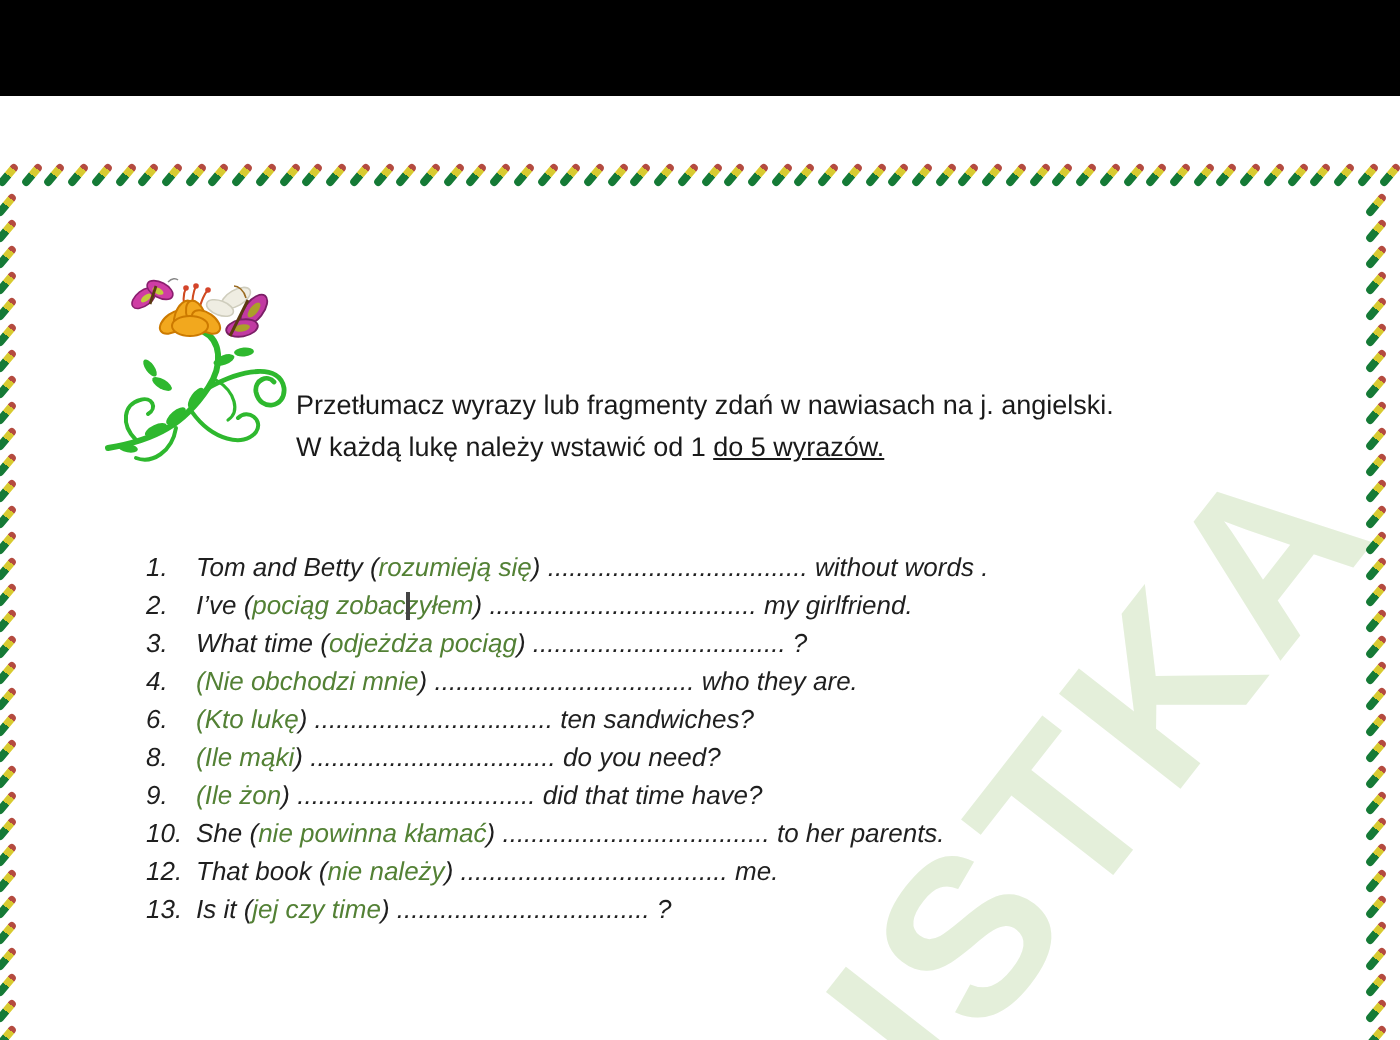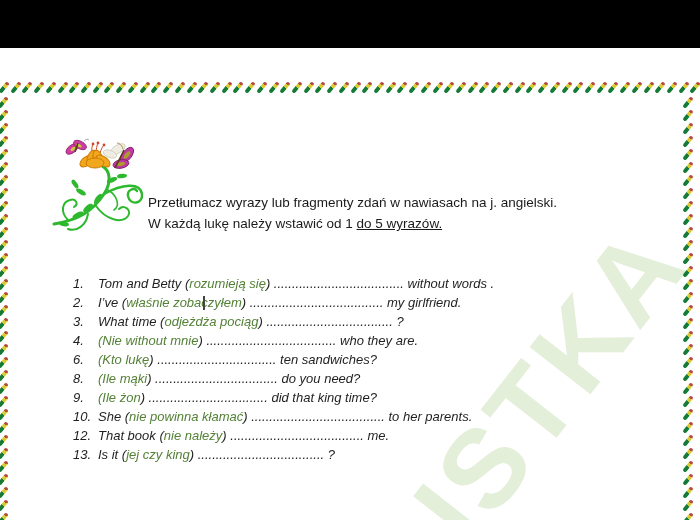--- a/index.html
+++ b/index.html
@@ -246,26 +246,26 @@
     </g>
   </svg>
 
   <div class="instructions">
     <div>Przetłumacz wyrazy lub fragmenty zdań w nawiasach na j. angielski.</div>
     <div><span>W każdą lukę należy wstawić od 1 </span><span class="ul">do 5 wyrazów.</span></div>
   </div>
 
   <div class="list">
       <div class="row"><span class="num">1.</span><span>Tom and Betty (</span><span class="green">rozumieją się</span><span>) </span><span class="dots">....................................</span><span> without words .</span></div>
-      <div class="row"><span class="num">2.</span><span>I’ve (</span><span class="green">właśnie zobaczyłem</span><span>) </span><span class="dots">.....................................</span><span> my girlfriend.</span></div>
+      <div class="row"><span class="num">2.</span><span>I’ve (</span><span class="green">pociąg zobaczyłem</span><span>) </span><span class="dots">.....................................</span><span> my girlfriend.</span></div>
       <div class="row"><span class="num">3.</span><span>What time (</span><span class="green">odjeżdża pociąg</span><span>) </span><span class="dots">...................................</span><span> ?</span></div>
-      <div class="row"><span class="num">4.</span><span class="green">(Nie without mnie</span><span>) </span><span class="dots">....................................</span><span> who they are.</span></div>
+      <div class="row"><span class="num">4.</span><span class="green">(Nie obchodzi mnie</span><span>) </span><span class="dots">....................................</span><span> who they are.</span></div>
       <div class="row"><span class="num">6.</span><span class="green">(Kto lukę</span><span>) </span><span class="dots">.................................</span><span> ten sandwiches?</span></div>
       <div class="row"><span class="num">8.</span><span class="green">(Ile mąki</span><span>) </span><span class="dots">..................................</span><span> do you need?</span></div>
-      <div class="row"><span class="num">9.</span><span class="green">(Ile żon</span><span>) </span><span class="dots">.................................</span><span> did that king time?</span></div>
+      <div class="row"><span class="num">9.</span><span class="green">(Ile żon</span><span>) </span><span class="dots">.................................</span><span> did that time have?</span></div>
       <div class="row"><span class="num">10.</span><span>She (</span><span class="green">nie powinna kłamać</span><span>) </span><span class="dots">.....................................</span><span> to her parents.</span></div>
       <div class="row"><span class="num">12.</span><span>That book (</span><span class="green">nie należy</span><span>) </span><span class="dots">.....................................</span><span> me.</span></div>
-      <div class="row"><span class="num">13.</span><span>Is it (</span><span class="green">jej czy king</span><span>) </span><span class="dots">...................................</span><span> ?</span></div>
+      <div class="row"><span class="num">13.</span><span>Is it (</span><span class="green">jej czy time</span><span>) </span><span class="dots">...................................</span><span> ?</span></div>
     </div>
 
   <div class="caret"></div>
 
 </div>
 
 </body></html>

